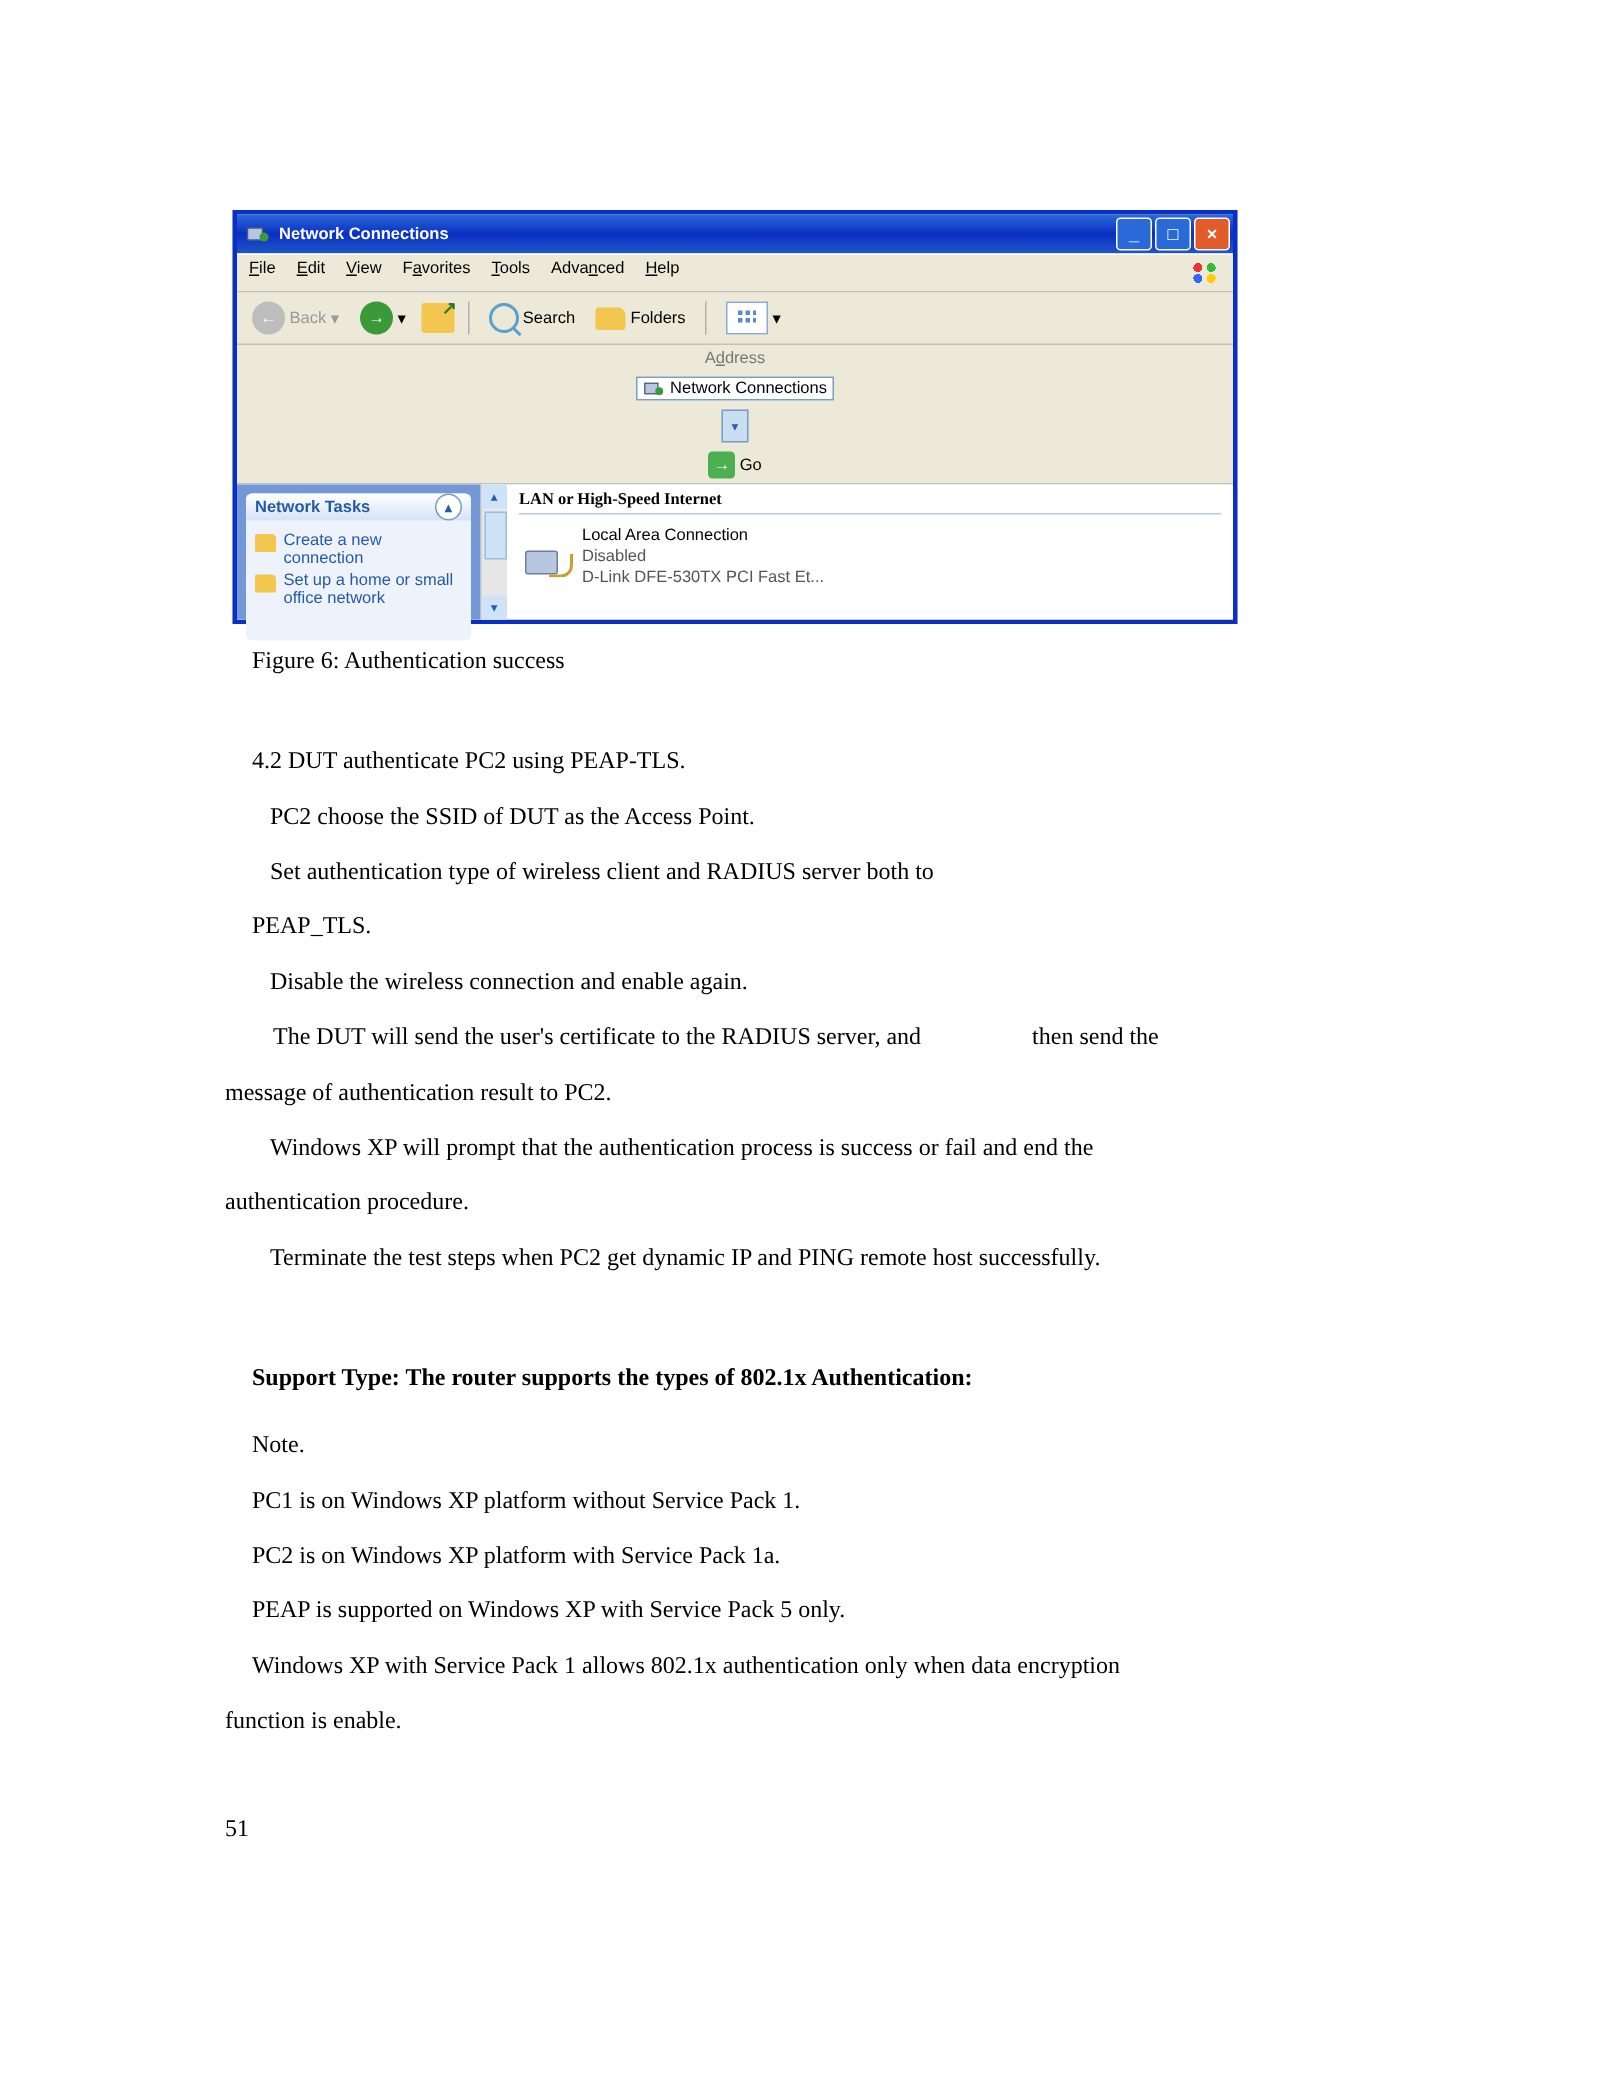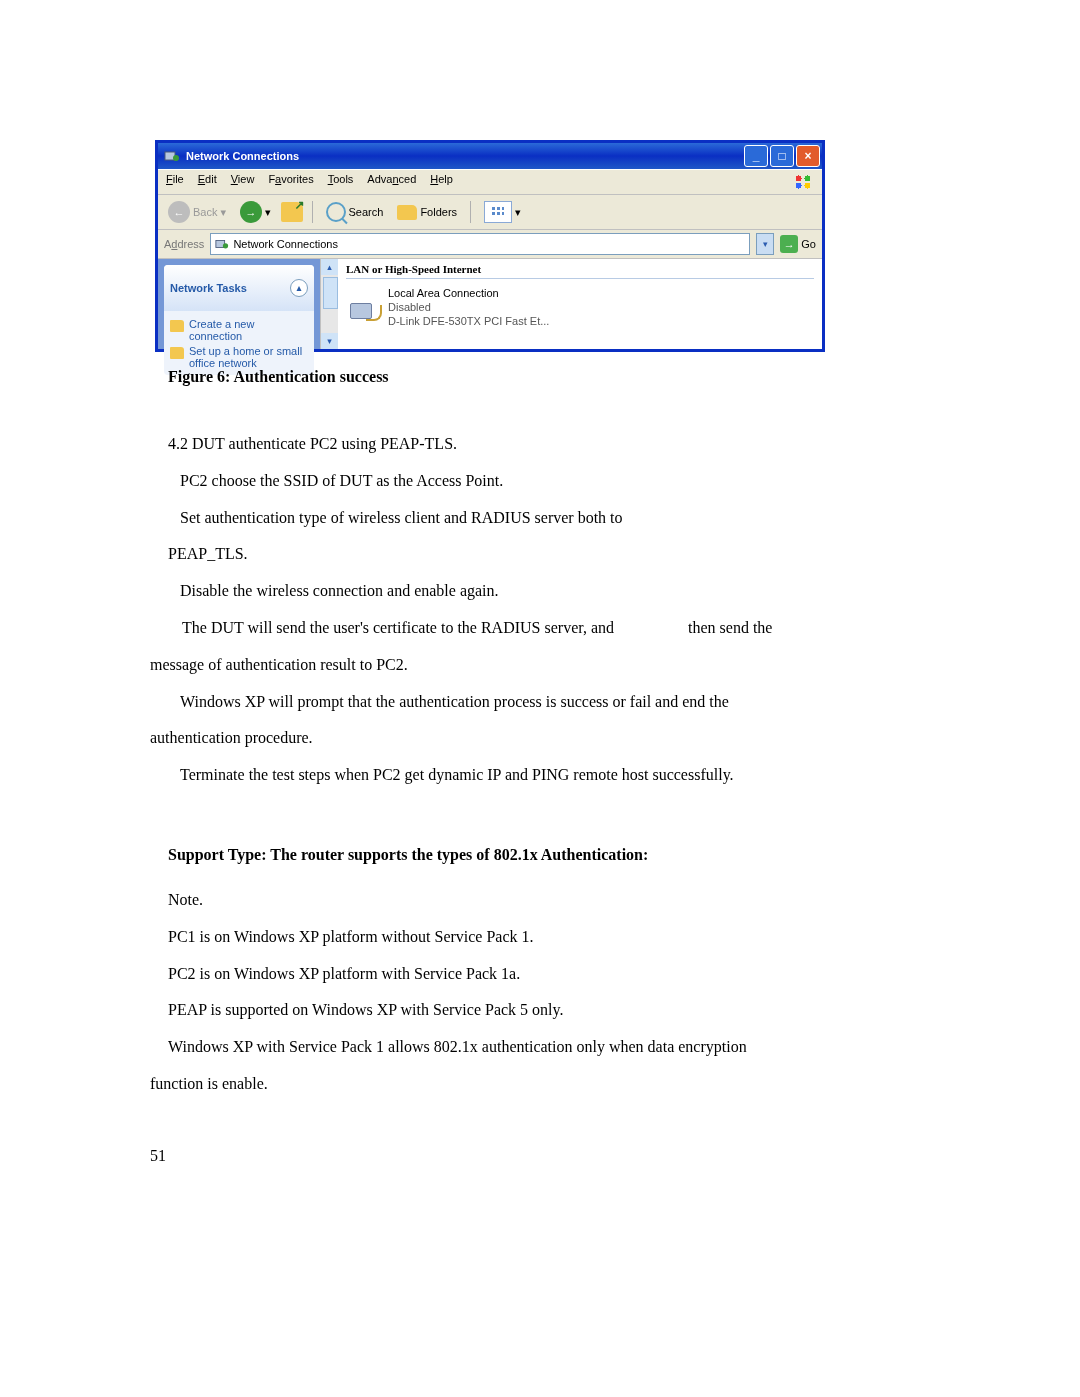--- a/index.html
+++ b/index.html
@@ -134,20 +134,21 @@
       linear-gradient(#5a8acb 0 0) 5px 0/3px 3px no-repeat,
       linear-gradient(#5a8acb 0 0) 10px 0/2px 3px no-repeat,
       linear-gradient(#5a8acb 0 0) 0 5px/3px 3px no-repeat,
       linear-gradient(#5a8acb 0 0) 5px 5px/3px 3px no-repeat,
       linear-gradient(#5a8acb 0 0) 10px 5px/2px 3px no-repeat;
   }
   .addressbar {
     display: flex; align-items: center; gap: 6px;
     background: #ece9d8; padding: 3px 6px;
     border-bottom: 1px solid #c0c0c0;
+    flex-direction: column;
   }
   .addr-label { color: #777; }
   .addr-input {
     flex: 1; height: 20px; border: 1px solid #7b9ebd;
     background: #fff; display: flex; align-items: center;
     padding: 0 4px; gap: 4px;
   }
   .addr-dd { width: 16px; height: 20px; background: #c9ddf3;
     border: 1px solid #7b9ebd; display: flex; align-items: center; justify-content: center;
     color: #2a5cb0; font-size: 9px; }
@@ -164,31 +165,31 @@
   .side-panel {
     width: 162px; background: #7497d6;
     padding: 6px; box-sizing: border-box;
   }
   .side-box {
     background: #eef3fb; border-radius: 4px;
   }
   .side-box-hdr {
     background: linear-gradient(to bottom, #fff, #d5e3f7);
     border-radius: 4px 4px 0 0;
-    padding: 14px 6px;
+    padding: 0 6px;
     display: flex; align-items: center; justify-content: space-between;
     color: #255aa8; font-weight: bold;
   }
   .side-chev {
     width: 16px; height: 16px; border-radius: 50%;
     border: 1px solid #7b9ebd; background: #fff;
     display: flex; align-items: center; justify-content: center;
     font-size: 9px; color: #255aa8;
   }
-  .side-links { padding: 4px 6px 6px 6px; }
+  .side-links { padding: 4px 6px 22px 6px; }
   .side-link {
     display: flex; gap: 5px; color: #255aa8; margin-top: 3px;
     align-items: flex-start;
   }
   .side-link .lk-icon {
     width: 14px; height: 12px; background: #f3c74f; margin-top: 2px;
     border-radius: 1px 3px 1px 1px; flex-shrink: 0;
   }
   .scrollbar {
     width: 17px; background: #e7e7e7; position: relative;
@@ -222,21 +223,21 @@
     border-radius: 0 0 8px 0;
   }
   .conn-text { color: #555; line-height: 1.25; }
   .conn-text .c1 { color: #000; }
   .circled {
     border: 2px solid #c32020; border-radius: 50% / 60%;
     padding: 0 4px; display: inline-block; transform: rotate(-1deg);
   }
   .strike { text-decoration: line-through; text-decoration-color: #c32020; }
   .figure-caption {
-    font-weight: bold;
+    font-weight: normal;
     margin: 14px 0 40px 18px;
   }
   .body-text { line-height: 2.3; margin: 0 0 0 0; }
   .body-text p { margin: 0; }
   .indent1 { padding-left: 18px; }
   .indent2 { padding-left: 30px; }
   .emph { font-weight: normal; }
   .support-block { margin-top: 52px; }
   .support-line1 { font-weight: bold; padding-left: 18px; margin-bottom: 18px; }
   .support-line2 { font-weight: bold; padding-left: 130px; margin-bottom: 24px; }

